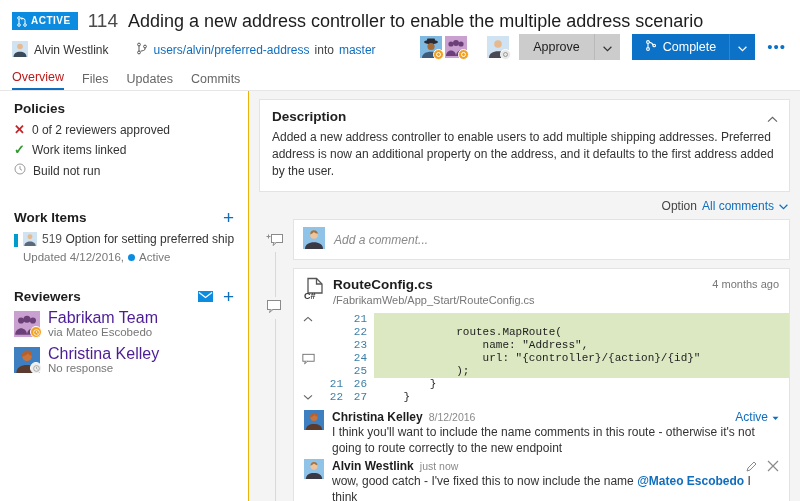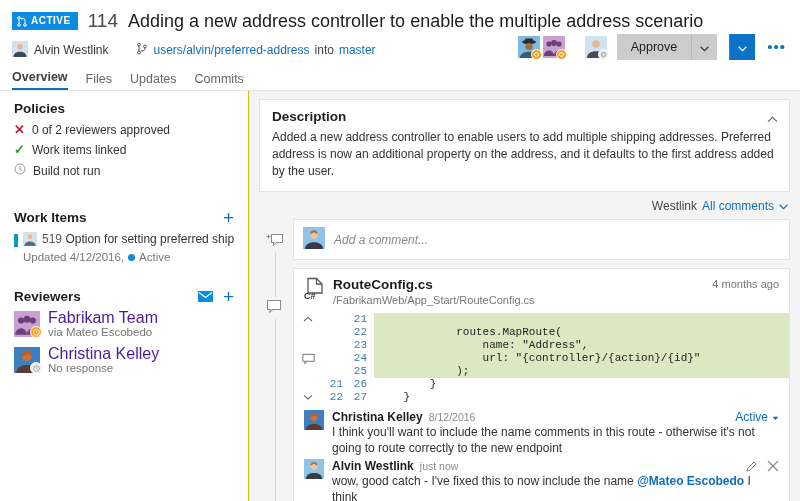--- a/index.html
+++ b/index.html
@@ -63,21 +63,21 @@
   }
   .btn-group { display:flex; margin-left:12px; }
   .ellipsis-btn {
     margin-left:10px; color:#0c72c7; font-size:15px; letter-spacing:1px; cursor:pointer;
     background:none; border:none; padding:0 2px; line-height:14px;
   }
 
   
   .tabs { display:flex; gap:18px; padding:0 12px; height:26px; align-items:flex-end; flex:0 0 auto; }
   .tab { font-size:12.5px; color:#666; padding-bottom:4px; cursor:pointer; white-space:nowrap; }
-  .tab.active { color:#404040; font-weight:bold; border-bottom:2px solid #106ebe; }
+  .tab.active { color:#b91c1c; font-weight:normal; border-bottom:2px solid #106ebe; }
 
   .divider { height:1px; background:#e6e6e6; flex:0 0 auto; }
 
   
   .body { display:flex; flex:1 1 auto; min-height:0; }
 
   
   .sidebar { width:249px; flex:0 0 249px; border-right:1px solid #eab308; background:#fff; padding:0; overflow:hidden; }
   .side-sec { padding:10px 14px 4px 14px; }
   .side-head { display:flex; align-items:center; justify-content:space-between; margin-bottom:7px; }
@@ -243,20 +243,33 @@
         <button class="btn-approve">Approve</button>
         <button class="btn-approve-caret">
           <span>
             <svg width="9" height="6" viewBox="0 0 9 6">
                 <path d="M0.6 0.8 4.5 4.6 8.4 0.8" fill="none" stroke="#333" stroke-width="1.2"></path>
               </svg>
           </span>
         </button>
 
         <div class="btn-group">
+          <button class="btn-complete">
+            <span>
+              <svg width="12" height="13" viewBox="0 0 12 13">
+                  <g fill="none" stroke="#fff" stroke-width="1.1">
+                    <circle cx="3" cy="3" r="1.4"></circle>
+                    <circle cx="3" cy="10" r="1.4"></circle>
+                    <circle cx="9.2" cy="6.5" r="1.3"></circle>
+                    <path d="M3 4.4v4.2M4.4 3.3c2 .4 3.5 1.3 3.6 3.1"></path>
+                  </g>
+                </svg>
+            </span>
+            <span>Complete</span>
+          </button>
           <button class="btn-complete-caret">
             <span>
               <svg width="9" height="6" viewBox="0 0 9 6">
                   <path d="M0.6 0.8 4.5 4.6 8.4 0.8" fill="none" stroke="#fff" stroke-width="1.2"></path>
                 </svg>
             </span>
           </button>
         </div>
 
         <button class="ellipsis-btn">•••</button>
@@ -394,21 +407,21 @@
         <div class="desc-title">Description</div>
         <div class="desc-body">Added a new address controller to enable users to add multiple shipping addresses.  Preferred address is now an additional property on the address, and it defaults to the first address added by the user.</div>
         <span class="chev-up">
           <svg width="11" height="7" viewBox="0 0 11 7">
               <path d="M1 5.6 5.5 1.3 10 5.6" fill="none" stroke="#666" stroke-width="1.2"></path>
             </svg>
         </span>
       </div>
 
       <div class="showing">
-        <span>Westlink</span>
+        <span>Option</span>
         <span class="lnk">All comments</span>
         <span>
           <svg width="9" height="6" viewBox="0 0 9 6">
               <path d="M0.6 0.8 4.5 4.6 8.4 0.8" fill="none" stroke="#106ebe" stroke-width="1.2"></path>
             </svg>
         </span>
       </div>
 
       <div class="thread-wrap">
         <div class="timeline">

